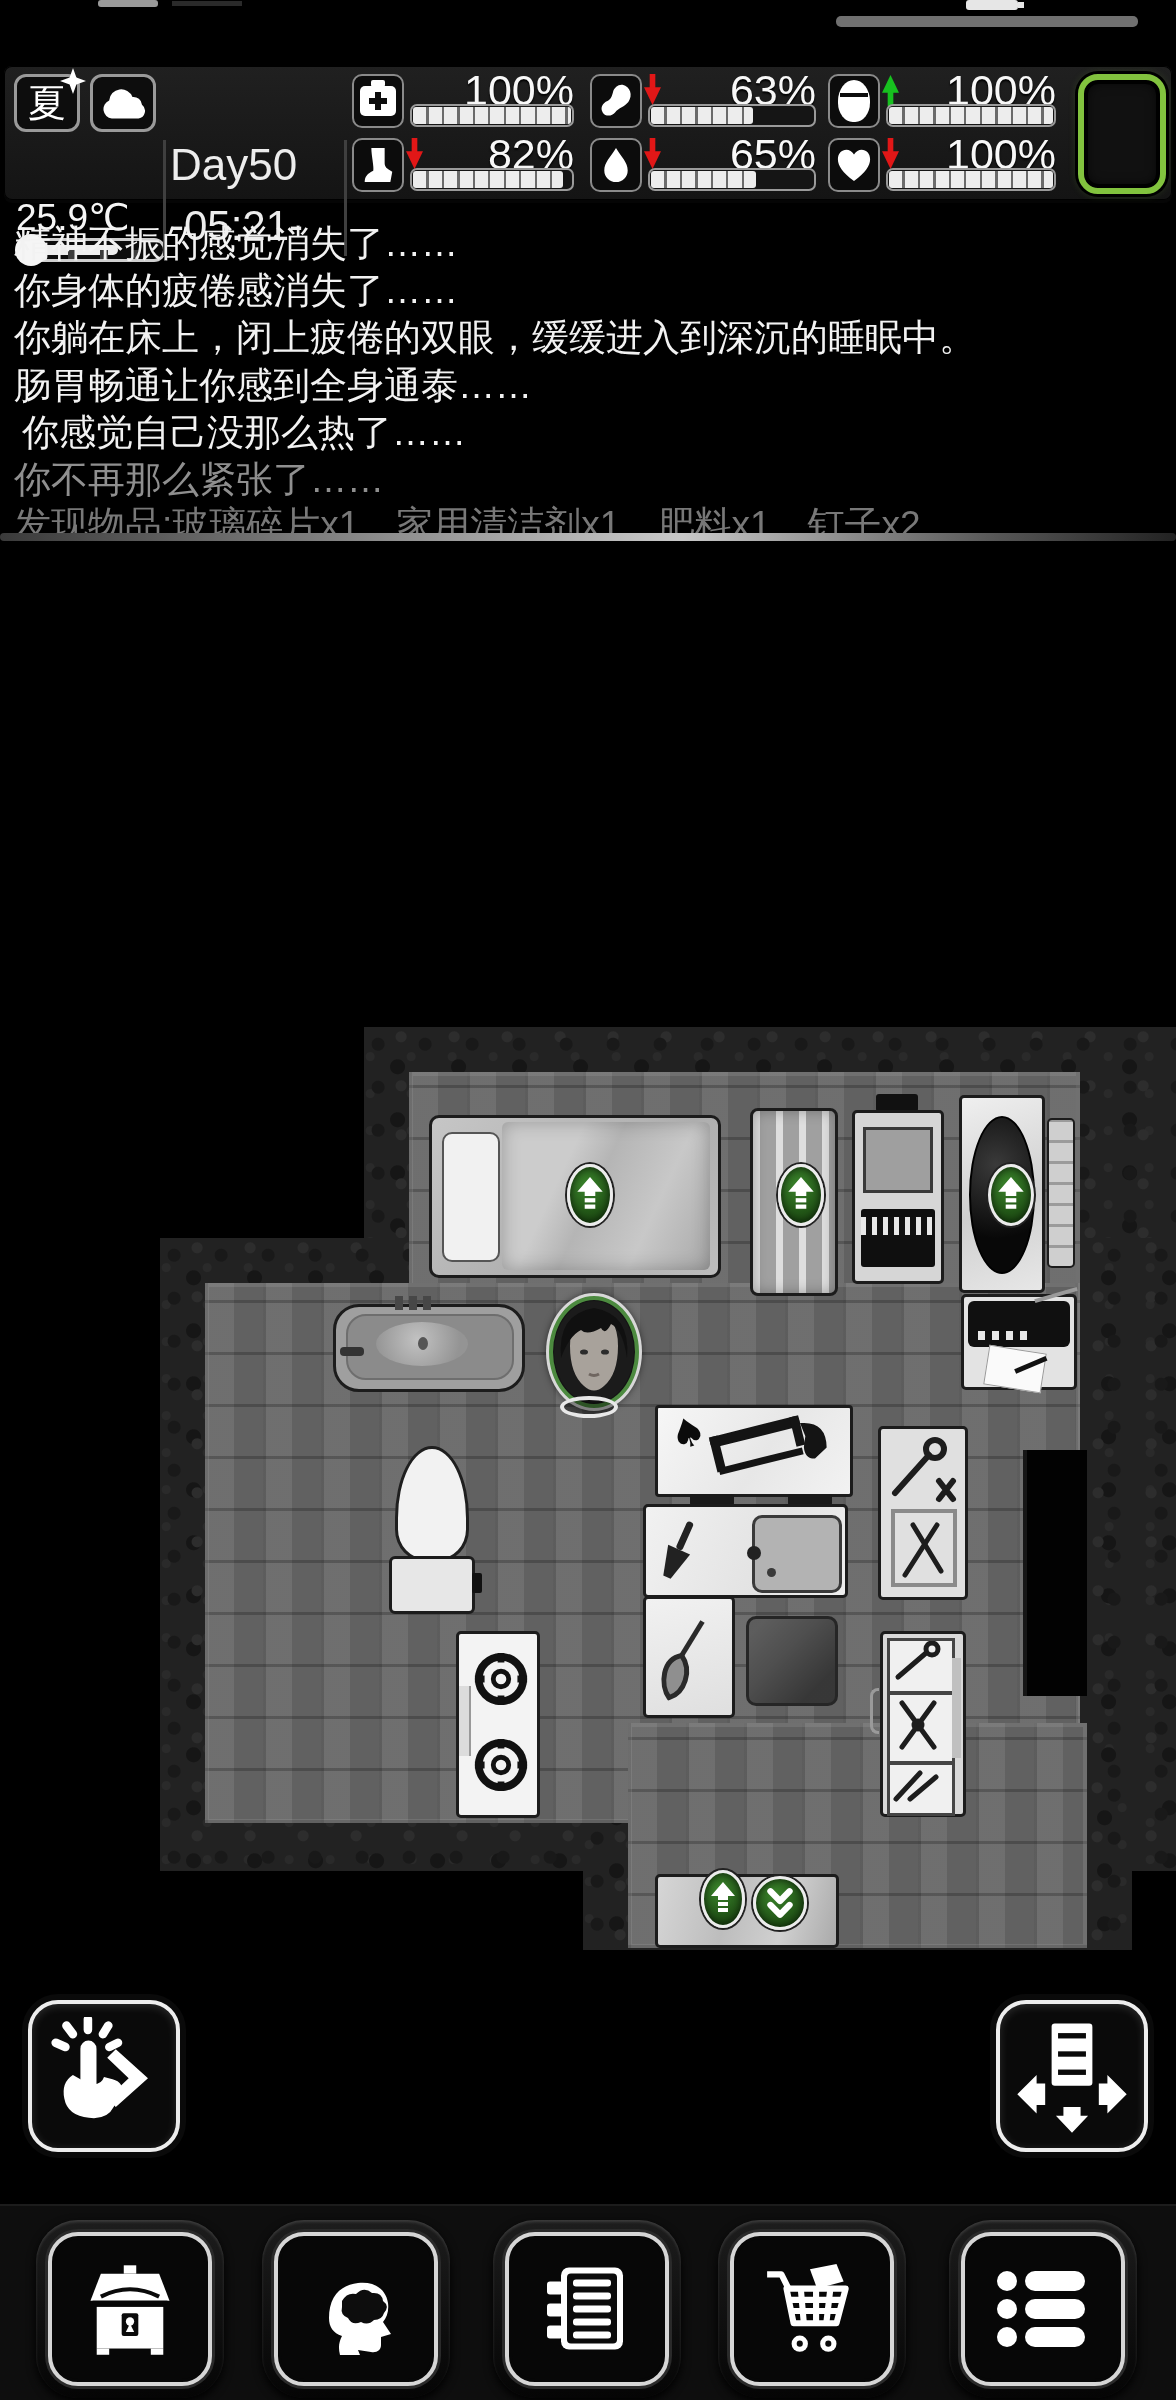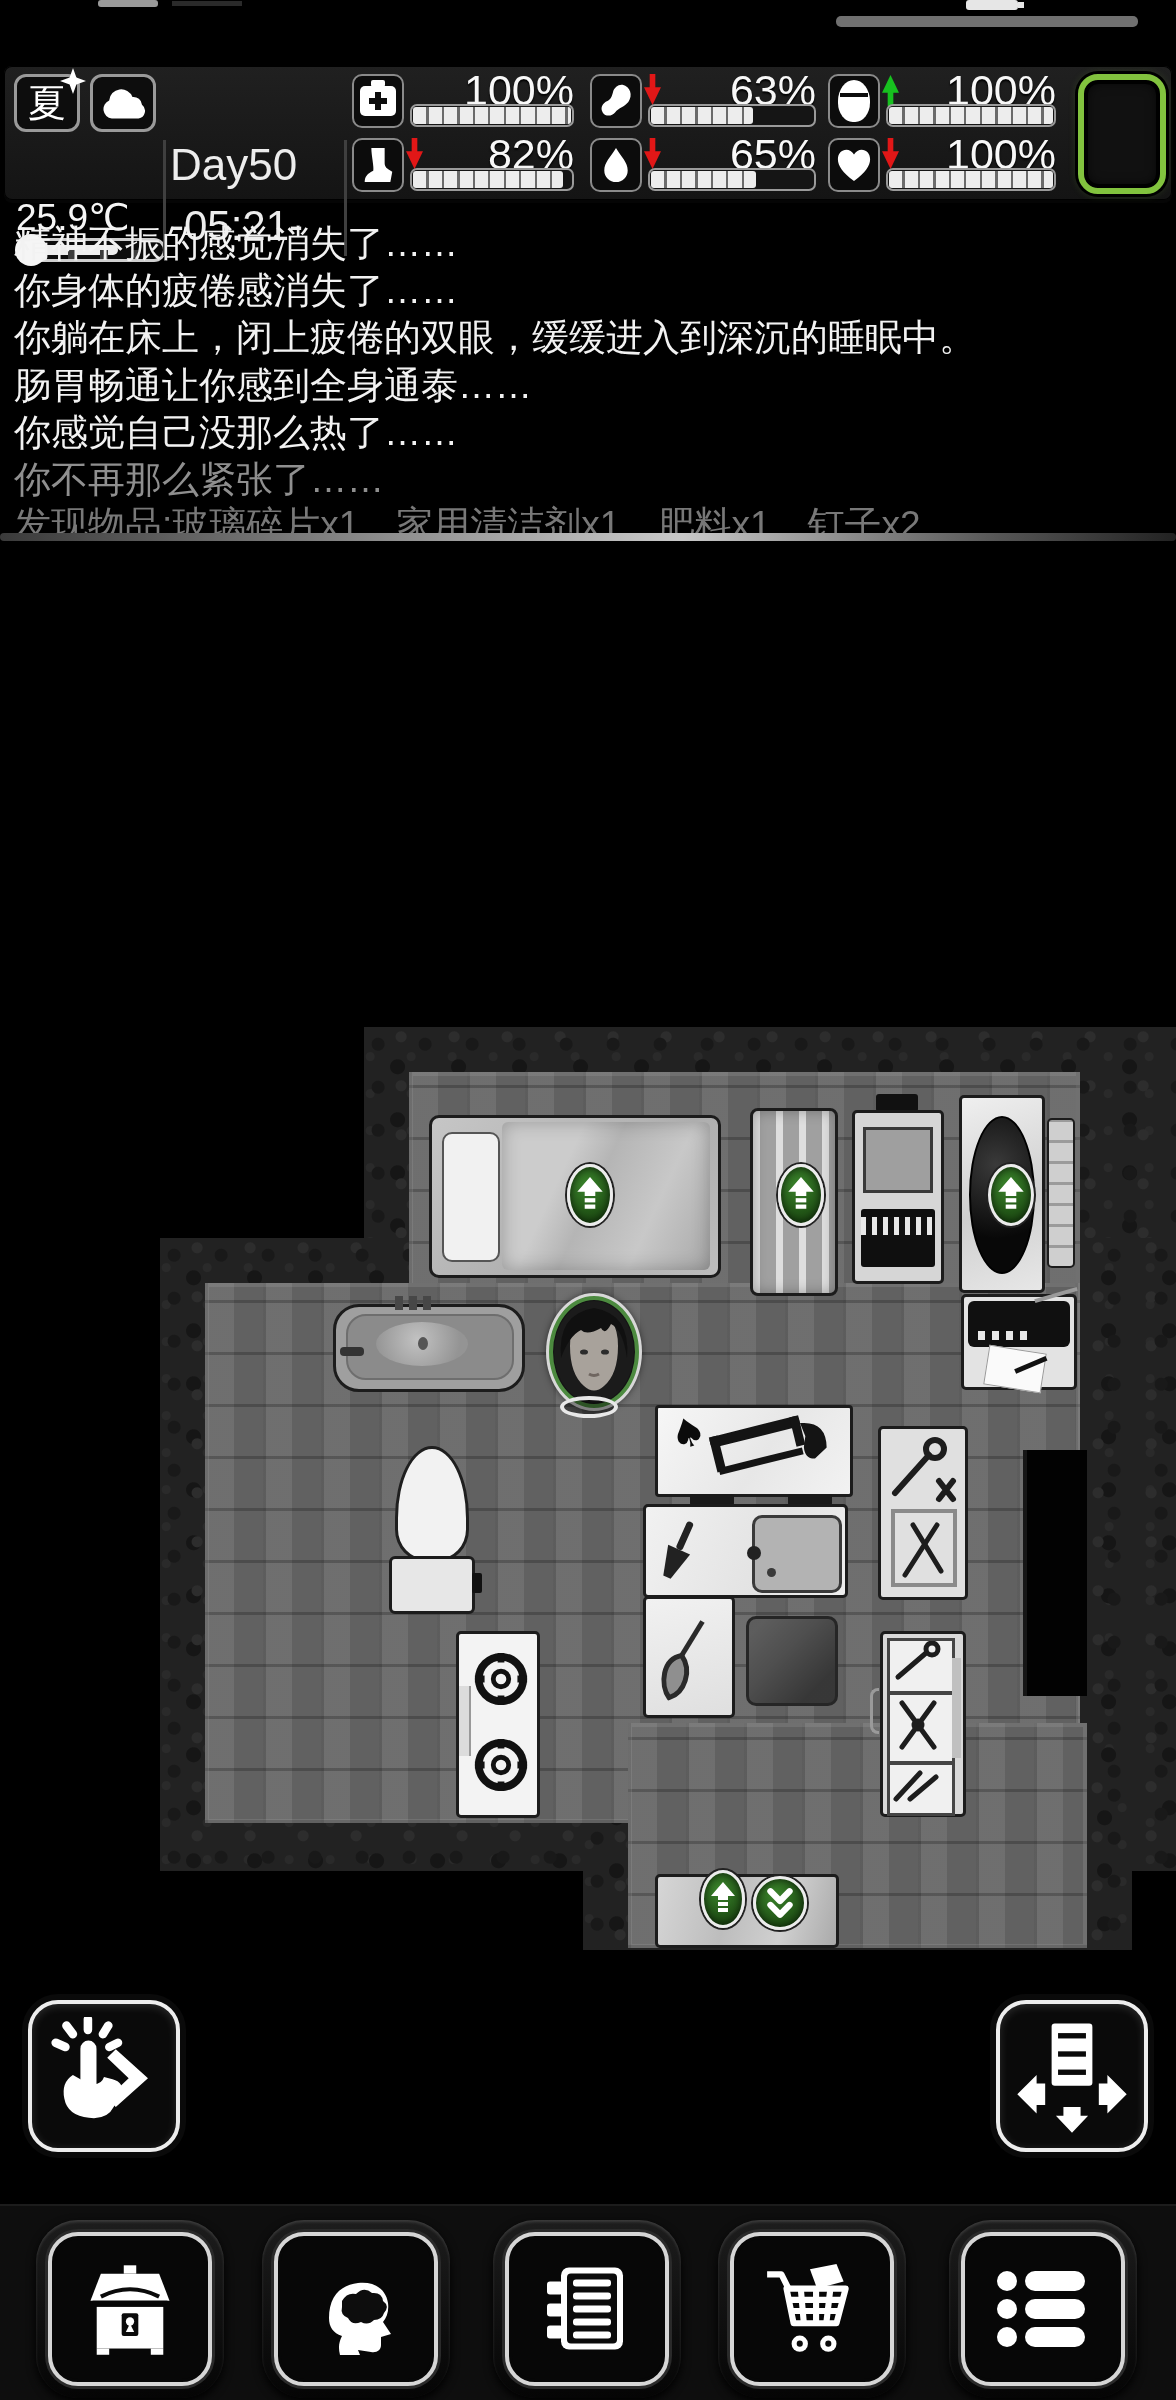--- a/index.html
+++ b/index.html
@@ -199,21 +199,21 @@
           <div class="fill" style="width: 100%;"></div>
         </div>
     </div>
   </div>
   <div id="battery"></div>
 
   <div class="log-line" style="top:222px;">精神不振的感觉消失了……</div>
   <div class="log-line" style="top:269px;">你身体的疲倦感消失了……</div>
   <div class="log-line" style="top:316px;">你躺在床上，闭上疲倦的双眼，缓缓进入到深沉的睡眠中。</div>
   <div class="log-line" style="top:364px;">肠胃畅通让你感到全身通泰……</div>
-  <div class="log-line" style="top:411px;">你感觉自己没那么热了……</div>
+  <div class="log-line" style="top:411px;margin-left:8px;">你感觉自己没那么热了……</div>
   <div class="log-line" style="top:458px;color:#8f8f8f;">你不再那么紧张了……</div>
   <div class="abs" style="left:0;top:503px;width:1160px;height:31px;overflow:hidden;">
     <div class="log-line" style="top:0;color:#787878;">发现物品:玻璃碎片x1、家用清洁剂x1、肥料x1、钉子x2</div>
   </div>
   <div id="log-divider"></div>
 
 
   <div class="wall" style="left:364px;top:1027px;width:812px;height:470px;"></div>
   <div class="wall" style="left:160px;top:1238px;width:1016px;height:633px;"></div>
   <div class="wall" style="left:583px;top:1778px;width:549px;height:172px;"></div>

